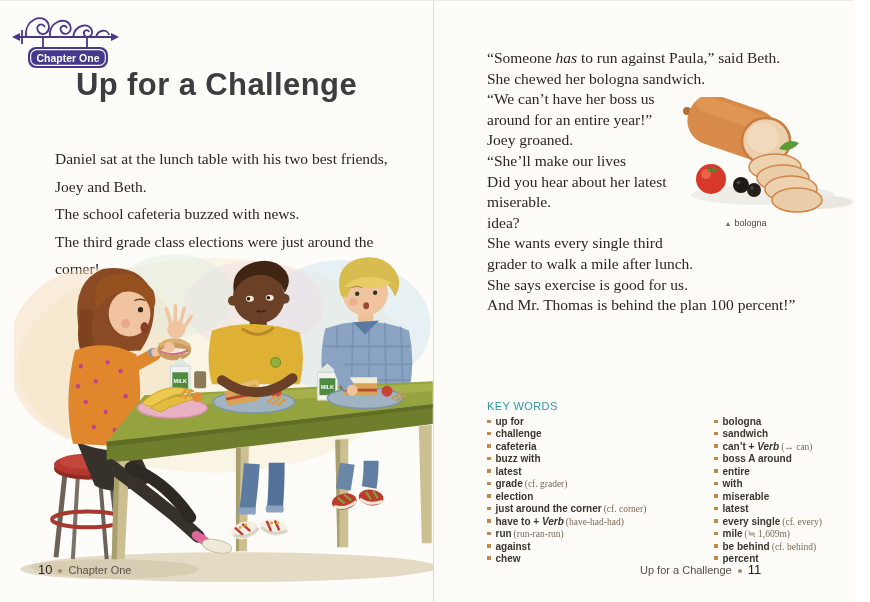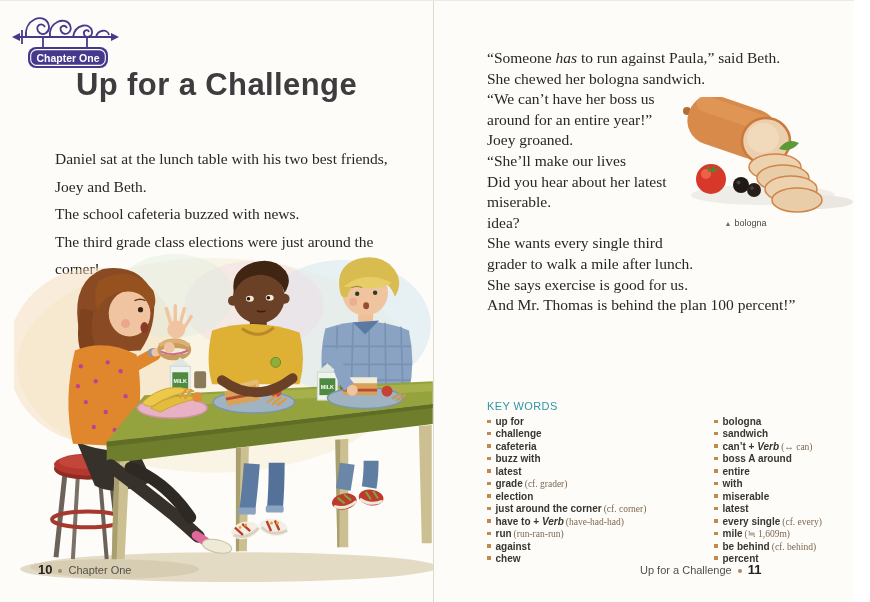--- a/index.html
+++ b/index.html
@@ -15,21 +15,21 @@
               font-size:31px;font-weight:bold;color:#3e3c3e;letter-spacing:.4px;}
   .story{font-family:"Liberation Serif",serif;color:#2b2620;font-size:15.5px;}
   .story .line{white-space:nowrap;}
   .story-left{position:absolute;left:55px;top:144px;width:375px;line-height:27.5px;}
   .story-right{position:absolute;left:487px;top:47px;width:372px;line-height:20.6px;}
   .it{font-style:italic;}
 
   .illustration{position:absolute;left:14px;top:250px;width:420px;height:333px;}
 
   .footer{position:absolute;top:561px;font-size:11px;color:#55504a;}
-  .footer .pagenum{font-size:13px;font-weight:bold;color:#23211e;}
+  .footer .pagenum{font-size:13px;font-weight:normal;color:#23211e;}
   .footer-left{left:38px;}
   .footer-right{left:640px;width:205px;text-align:left;padding-right:12px;}
   .dot{display:inline-block;width:4px;height:4px;border-radius:50%;background:#a98c62;
        margin:0 6px 1px 6px;vertical-align:middle;}
 
   
   .bologna-photo{position:absolute;left:683px;top:96px;width:180px;height:122px;}
   .photo-caption{position:absolute;left:688px;top:217px;width:115px;text-align:center;
                  font-size:9px;color:#4a463e;}
   .photo-caption .marker{font-size:7px;color:#6b6b5e;margin-right:3px;}

